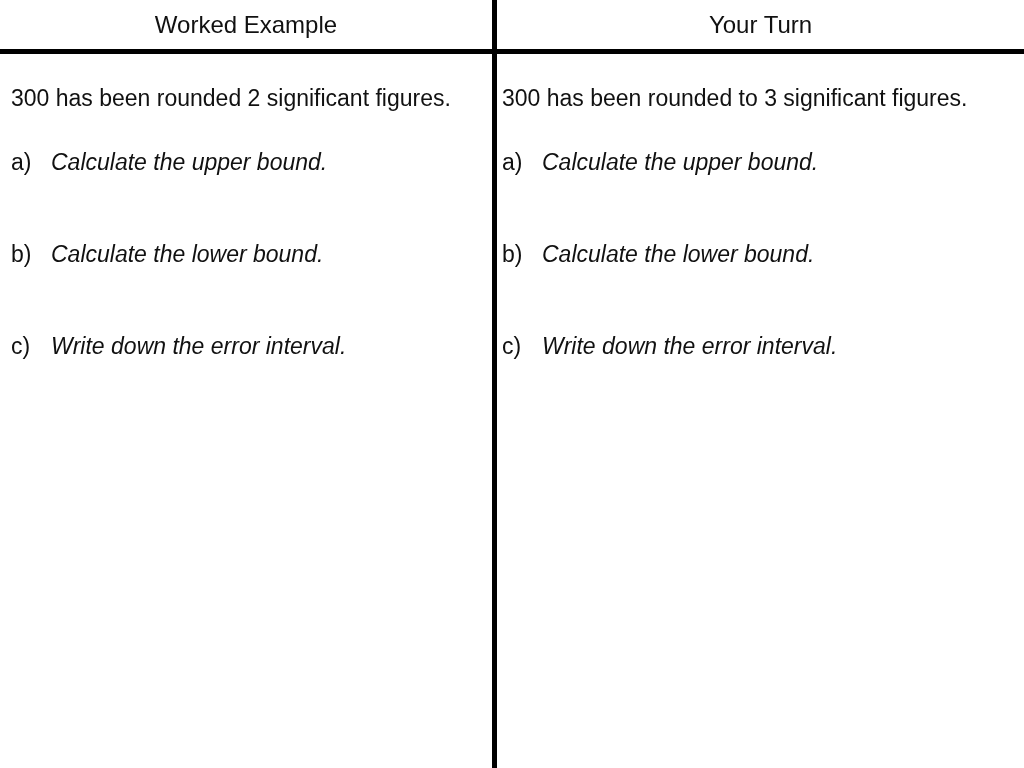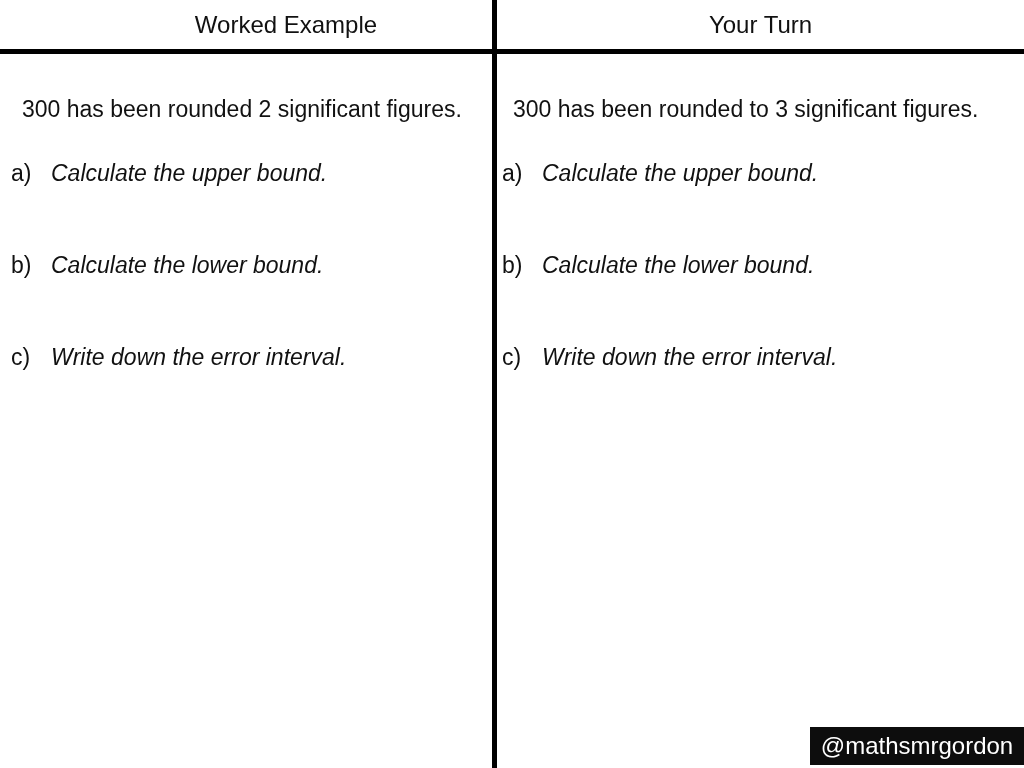--- a/index.html
+++ b/index.html
@@ -35,33 +35,33 @@
   .col-header {
     position: absolute;
     top: 0;
     height: 49px;
     display: flex;
     align-items: center;
     justify-content: center;
     font-size: 24px;
     color: #111111;
   }
-  .col-header.left  { left: 0;     width: 492px; margin-left: 40px; }
+  .col-header.left  { left: 0;     width: 492px; }
   .col-header.right { left: 497px; width: 527px; border-radius: 7px; }
   .col-body {
     position: absolute;
     top: 84px;
     font-size: 23px;
     line-height: 28px;
     color: #111111;
   }
   .col-body.left  { left: 11px;  width: 472px; }
   .col-body.right { left: 502px; width: 514px; }
   .intro {
-    margin: 11px;
+    margin: 0;
   }
   .task-item {
     display: flex;
     margin-top: 64px;
   }
   .task-item.first {
     margin-top: 36px;
   }
   .task-marker {
     flex: none;
@@ -122,15 +122,14 @@
     <div class="task-item">
       <span class="task-marker">b)</span>
       <span class="task-text">Calculate the lower bound.</span>
     </div>
     <div class="task-item">
       <span class="task-marker">c)</span>
       <span class="task-text">Write down the error interval.</span>
     </div>
   </div>
 
-  <div class="badge">@mathsmrgordon</div>
 
 </div>
 
 </body></html>

